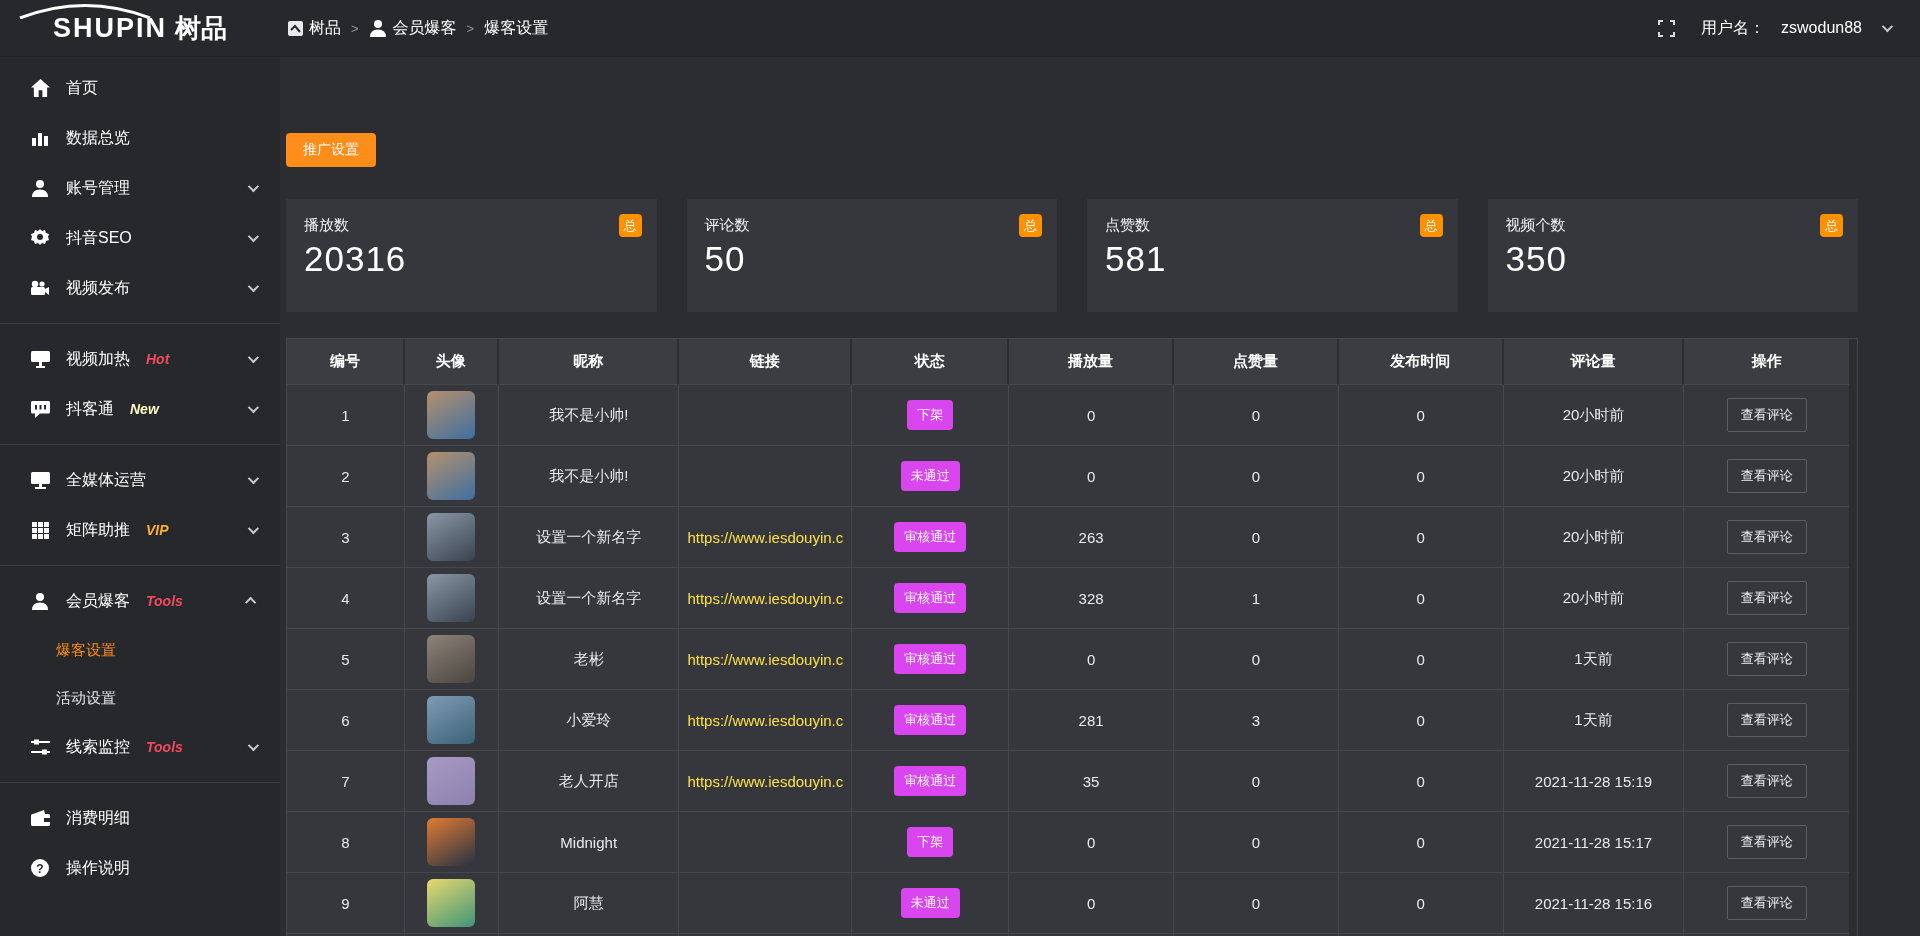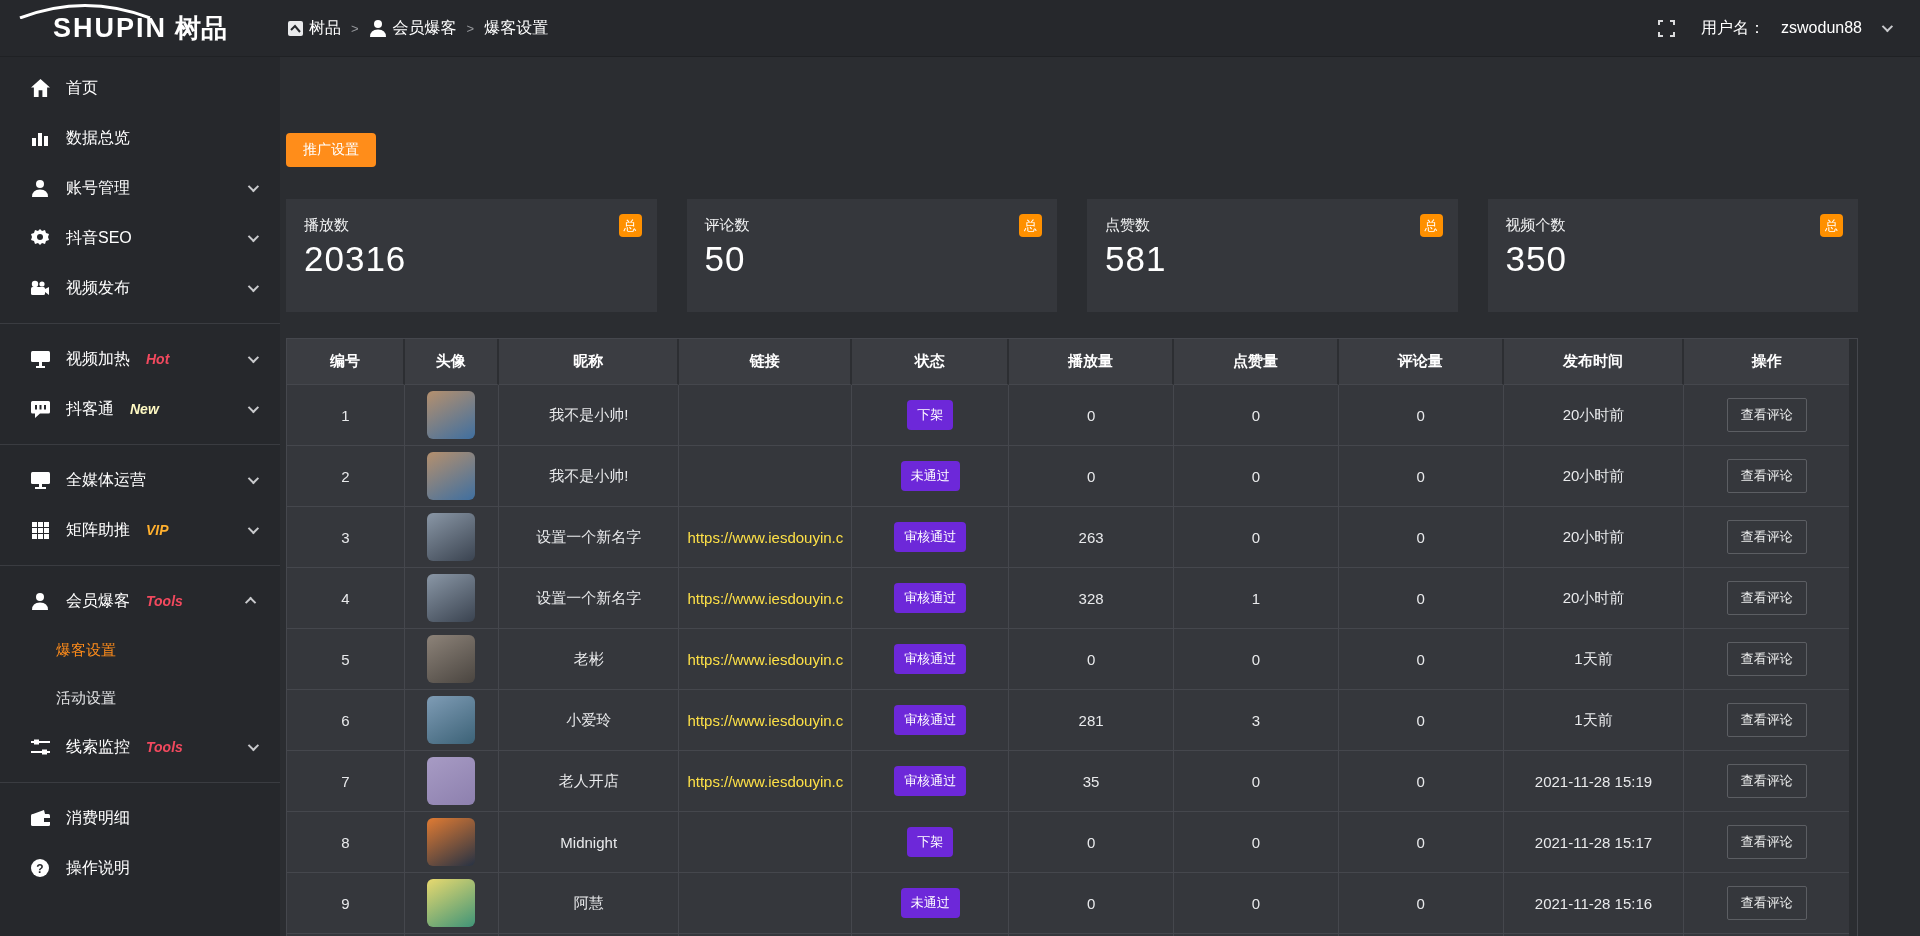--- a/index.html
+++ b/index.html
@@ -62,21 +62,21 @@
     border-right:1px solid #45474d; border-bottom:1px solid #45474d;
     background:#35373c; font-size:15px; color:#e9eaec; overflow:hidden; white-space:nowrap; }
   .td:last-child { border-right:none; }
   .tr.head .td:last-child { border-right:none; }
   .td:nth-child(1){flex:0 0 7.5%;} .td:nth-child(2){flex:0 0 6%;}
   .td:nth-child(3){flex:0 0 11.5%;} .td:nth-child(4){flex:0 0 11%;}
   .td:nth-child(5){flex:0 0 10%;} .td:nth-child(6){flex:0 0 10.5%;}
   .td:nth-child(7){flex:0 0 10.5%;} .td:nth-child(8){flex:0 0 10.5%;}
   .td:nth-child(9){flex:0 0 11.5%;} .td:nth-child(10){flex:0 0 10.5%;}
   .avatar { width:48px; height:48px; border-radius:6px; }
-  .status-badge { background:#6d28d9; color:#fff; border-radius:4px; font-size:13px;
+  .status-badge { background:#d946ef; color:#fff; border-radius:4px; font-size:13px;
     padding:6px 10px; cursor:default; }
   .link-cell { color:#fde047; cursor:pointer; }
   .action-btn { background:transparent; border:1px solid #5c5e63; color:#eceded;
     font-size:13px; padding:7px 13px; border-radius:2px; cursor:pointer;
     font-family:"Liberation Sans","DejaVu Sans",sans-serif; }
   svg { display:block; }
 </style>
 </head>
 <body>
 
@@ -309,22 +309,22 @@
     </div>
   <div class="table" id="table">
       <div class="tr head">
         <div class="td">编号</div>
         <div class="td">头像</div>
         <div class="td">昵称</div>
         <div class="td">链接</div>
         <div class="td">状态</div>
         <div class="td">播放量</div>
         <div class="td">点赞量</div>
+        <div class="td">发布时间</div>
         <div class="td">评论量</div>
-        <div class="td">发布时间</div>
         <div class="td">操作</div>
       </div>
       <div class="tr">
         <div class="td">1</div>
         <div class="td">
           <div class="avatar" style="background: linear-gradient(150deg, rgb(181, 144, 110), rgb(63, 111, 160));"></div>
         </div>
         <div class="td">我不是小帅!</div>
         <div class="td link-cell"></div>
         <div class="td">

